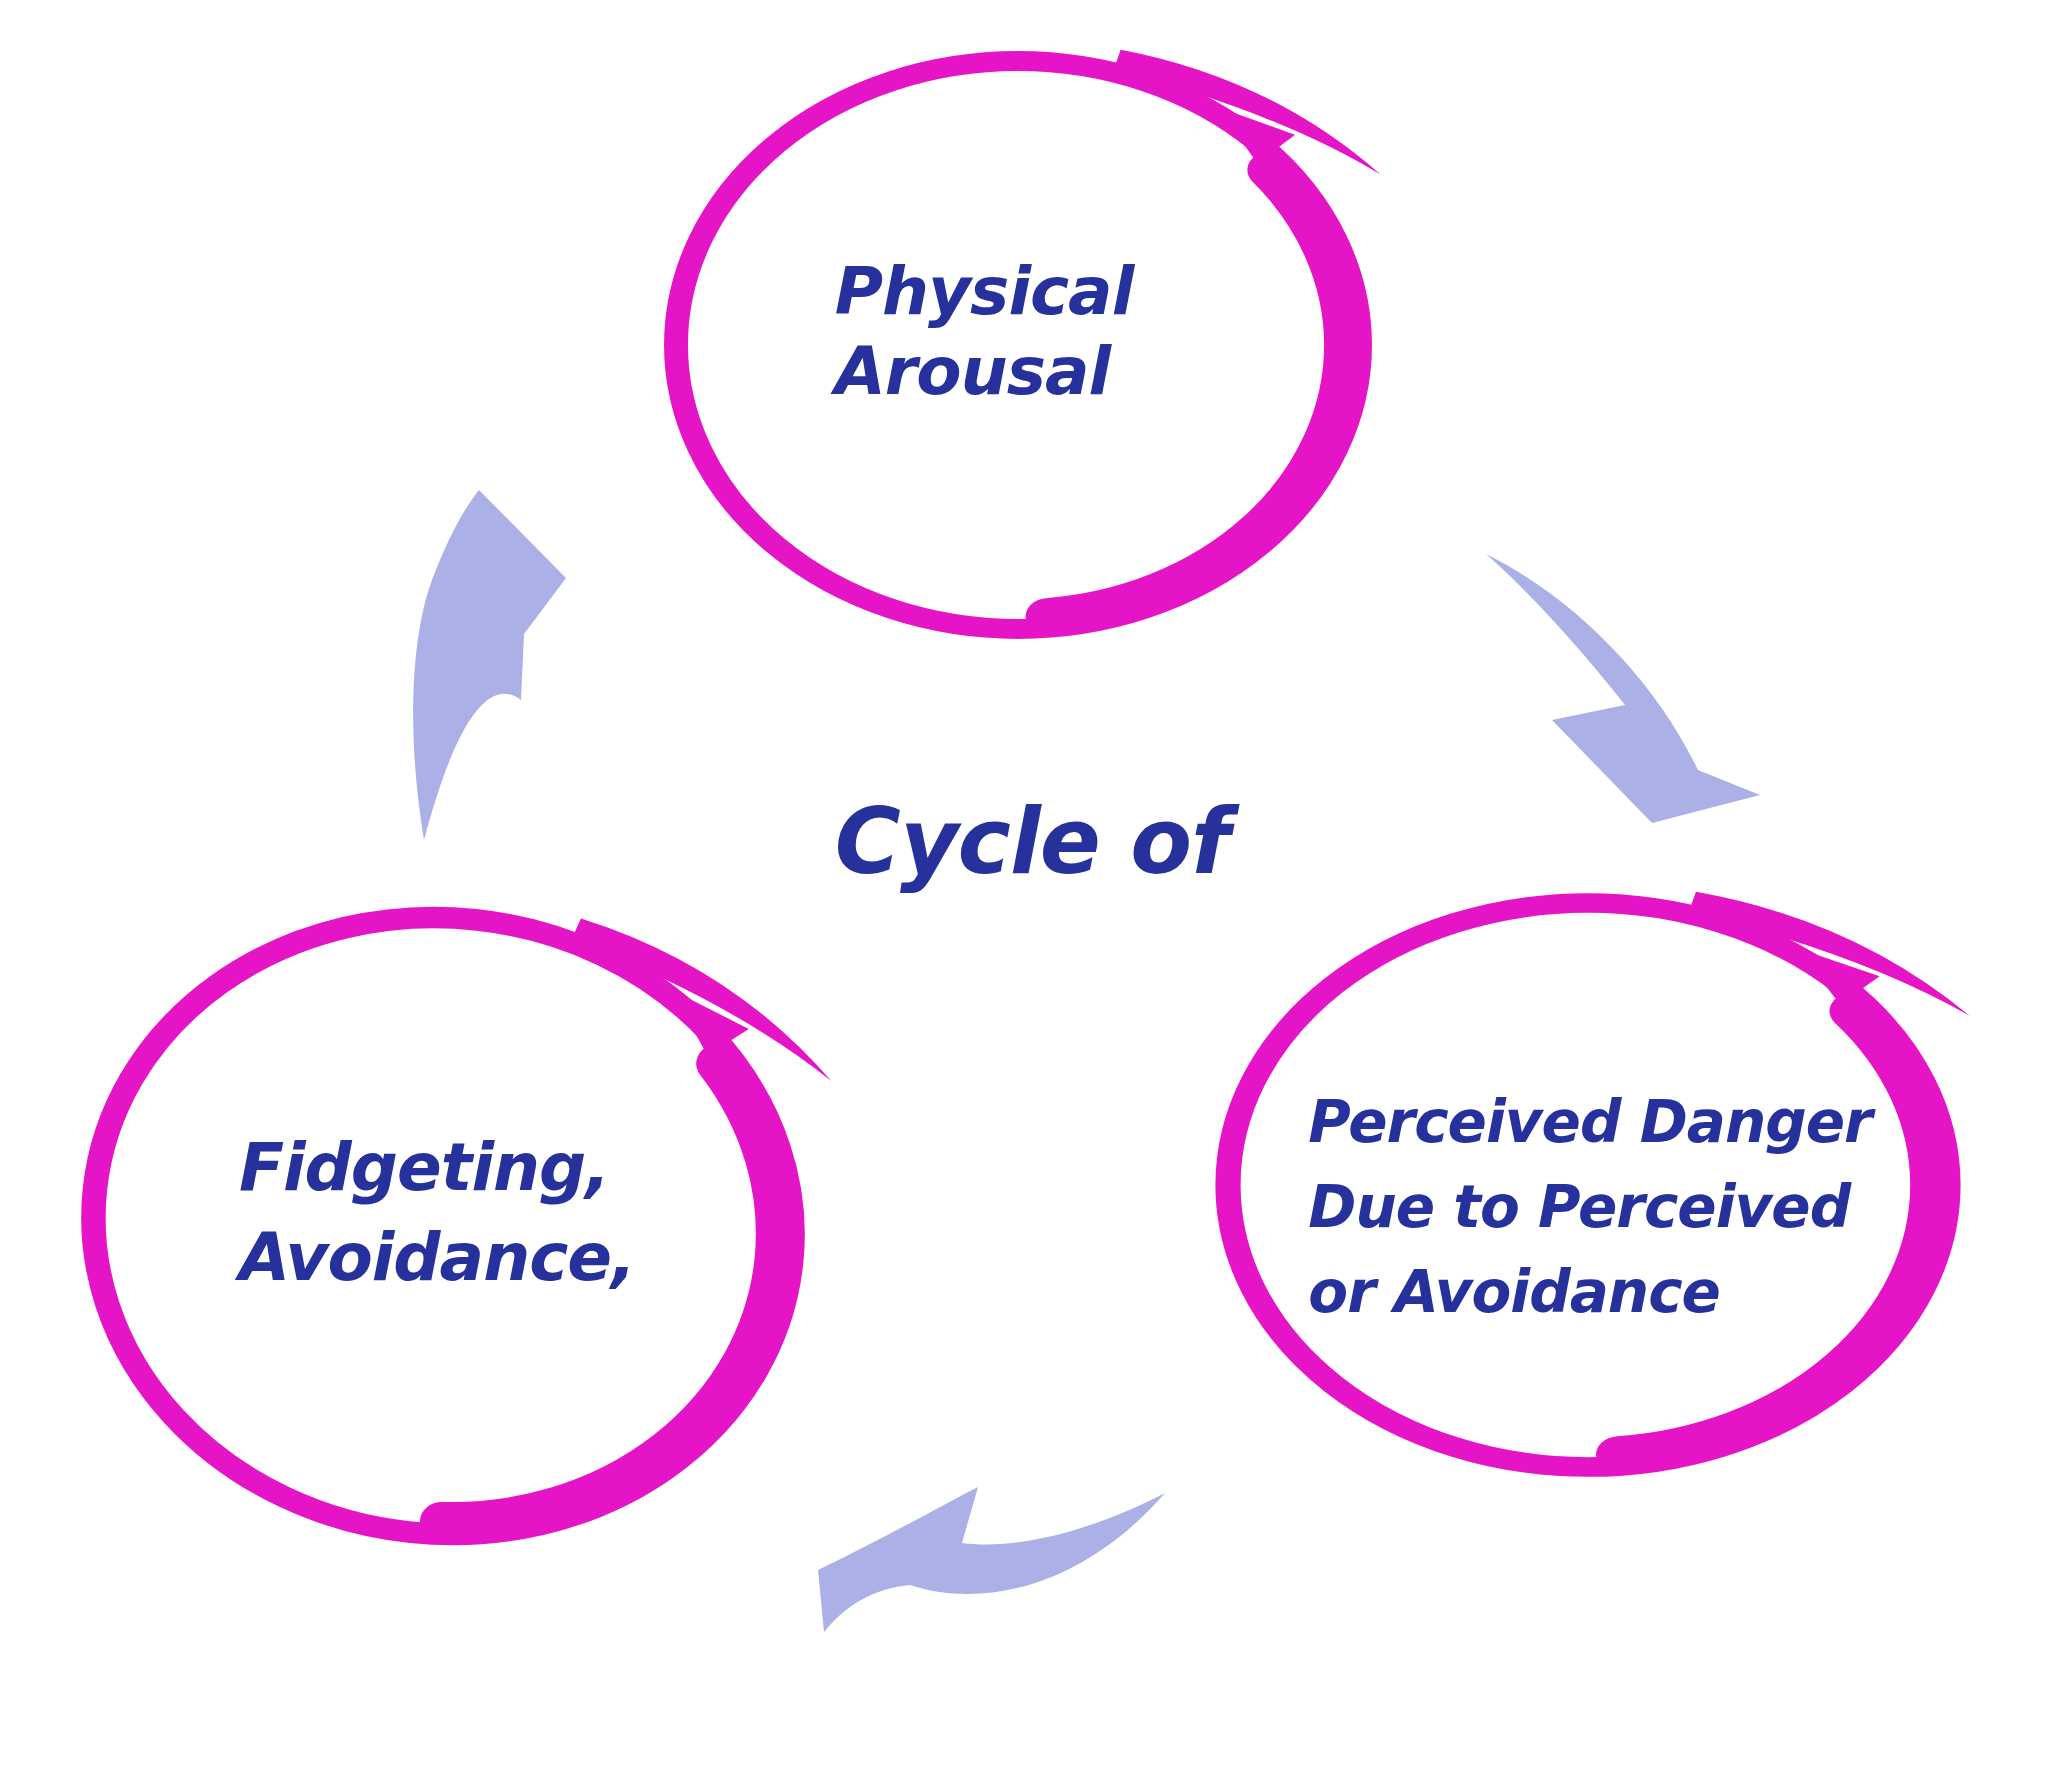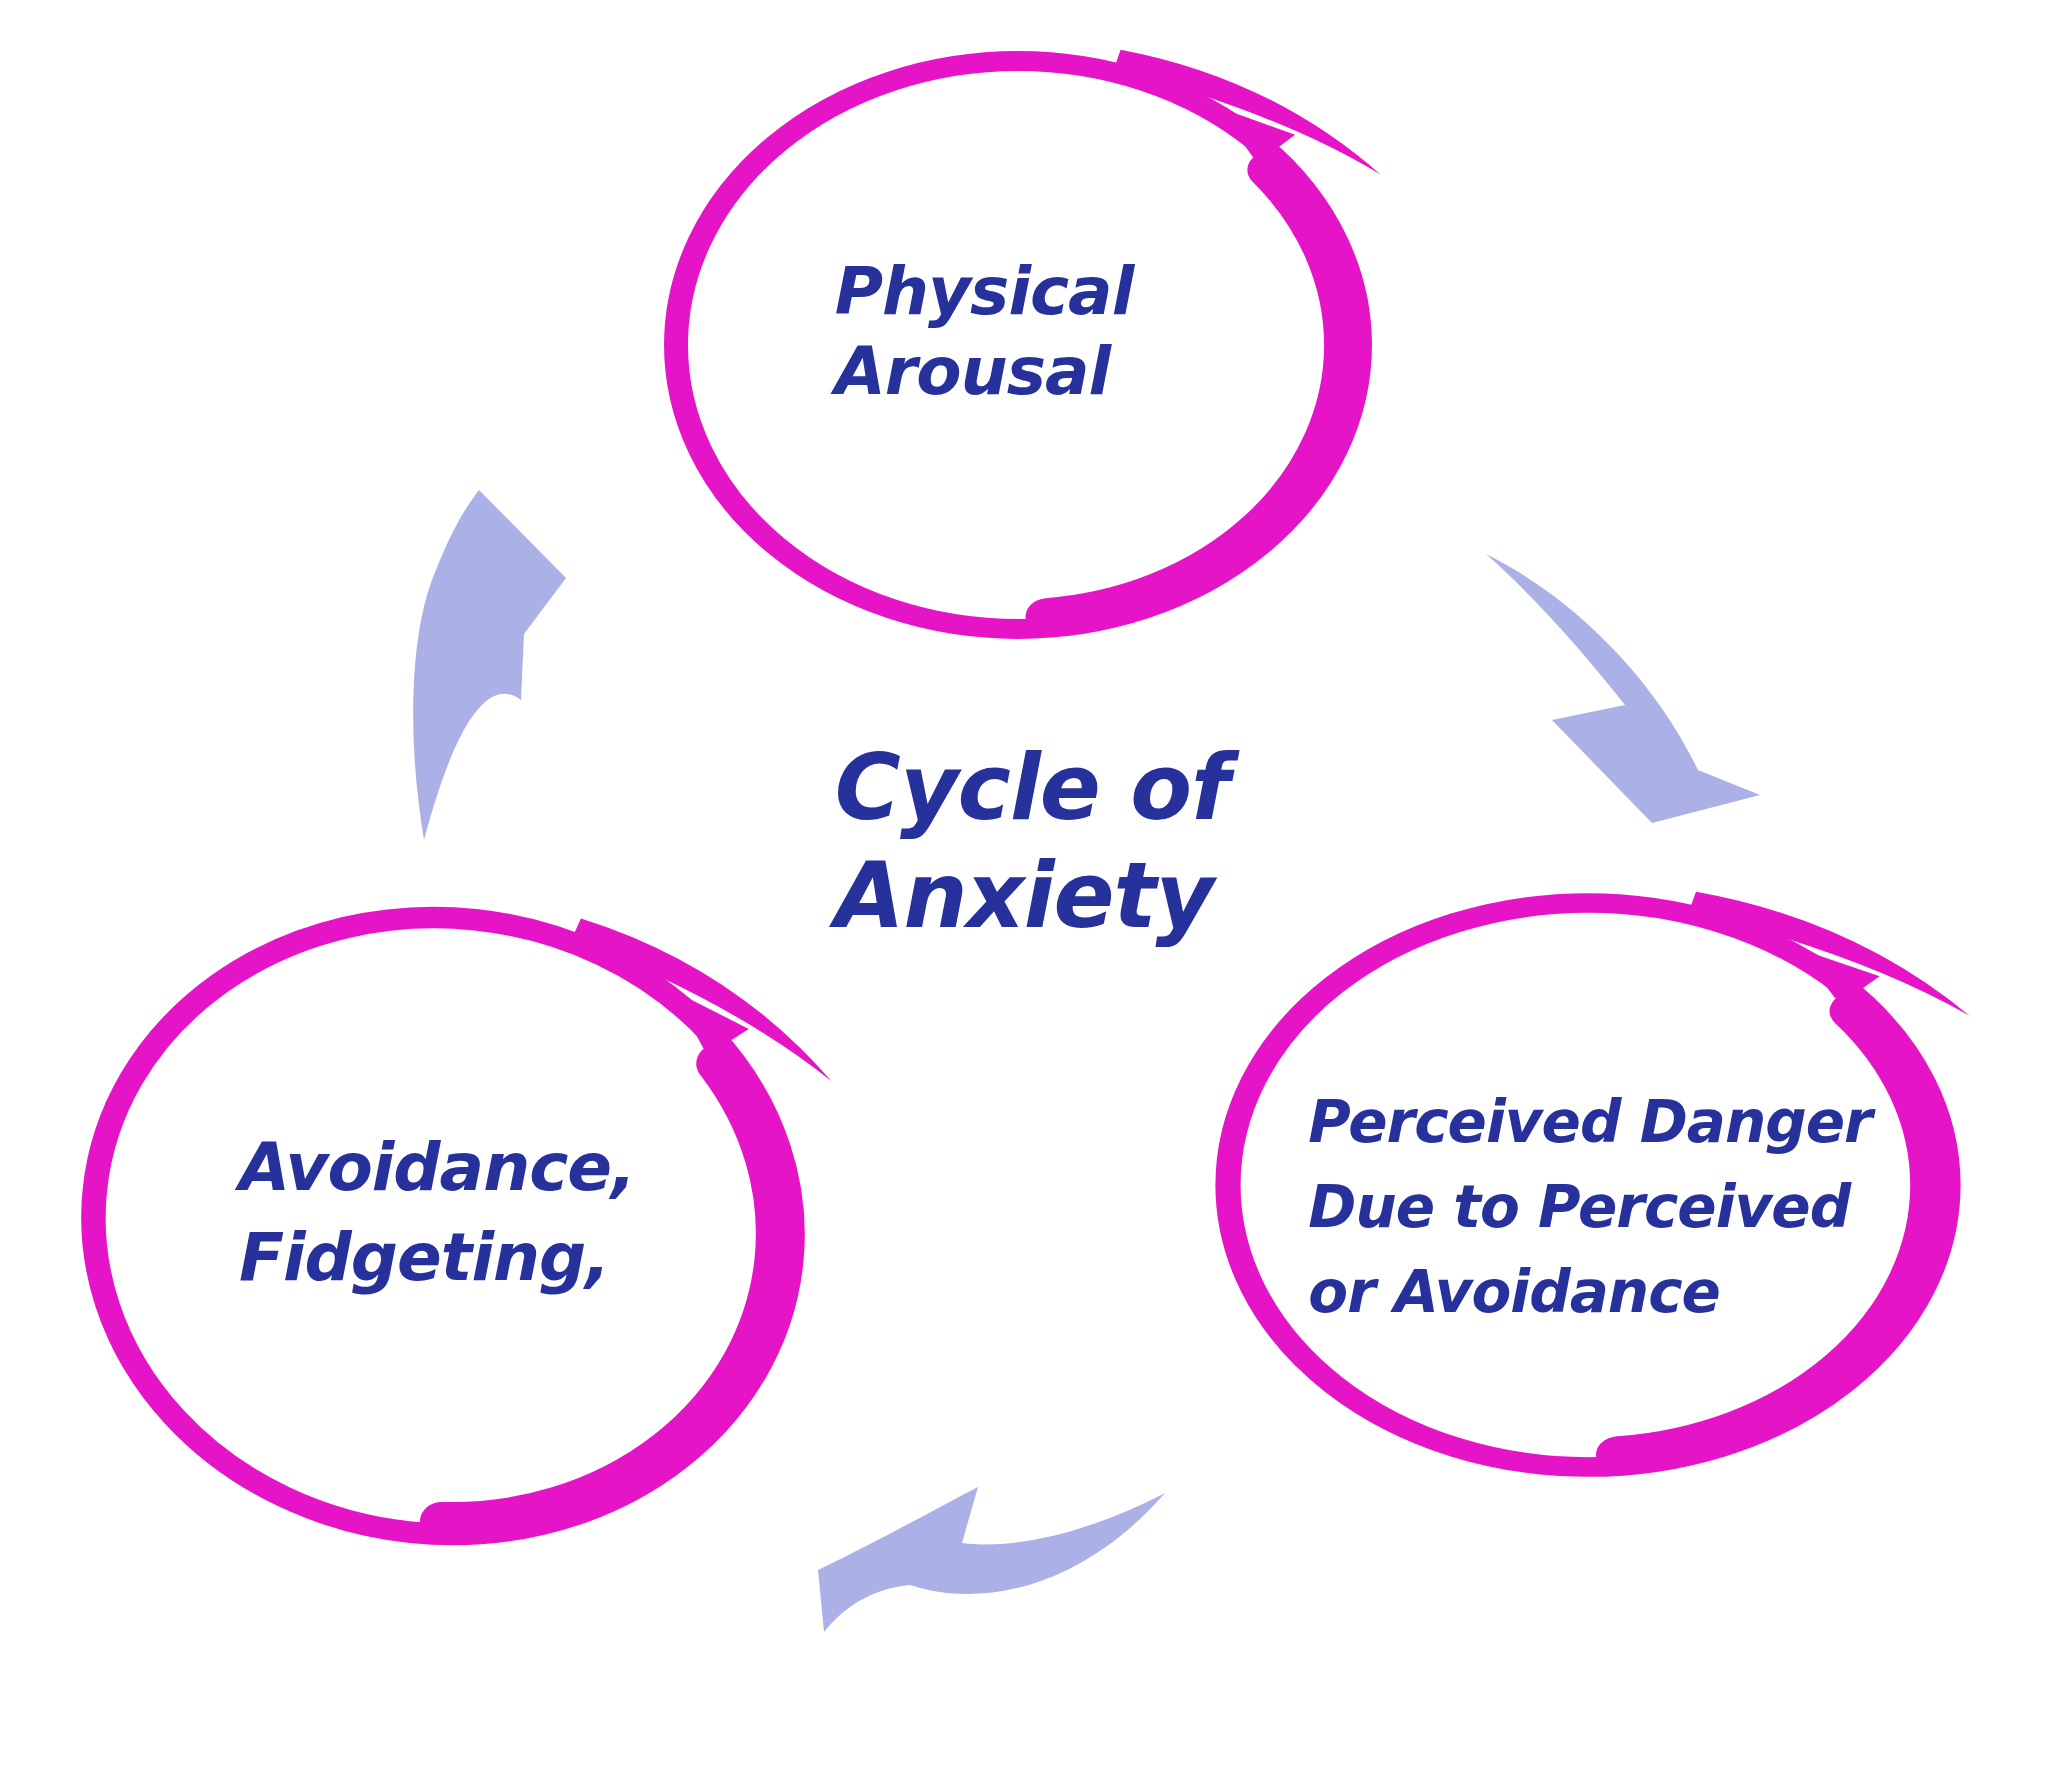--- a/index.html
+++ b/index.html
@@ -69,32 +69,31 @@
              C980,1608 1080,1590 1165,1493 Z"></path>
 
     <path class="arrow" d="M479,490 L566,578 L524,634 L521,700
              C492,678 458,712 424,840
              C408,745 409,642 432,580
              C448,538 462,512 479,490 Z"></path>
   </svg>
 
   <div class="lbl lbl-title">
     <span>Cycle of</span>
-    <span>Anxiety</span>
   </div>
 
   <div class="lbl lbl-top">
     <span>Physical</span>
     <span>Arousal</span>
   </div>
 
   <div class="lbl lbl-right">
     <span>Perceived Danger</span>
     <span>Due to Perceived</span>
     <span>or Avoidance</span>
   </div>
 
   <div class="lbl lbl-left">
+    <span>Fidgeting,</span>
     <span>Avoidance,</span>
-    <span>Fidgeting,</span>
   </div>
 
 </div>
 
 </body></html>

